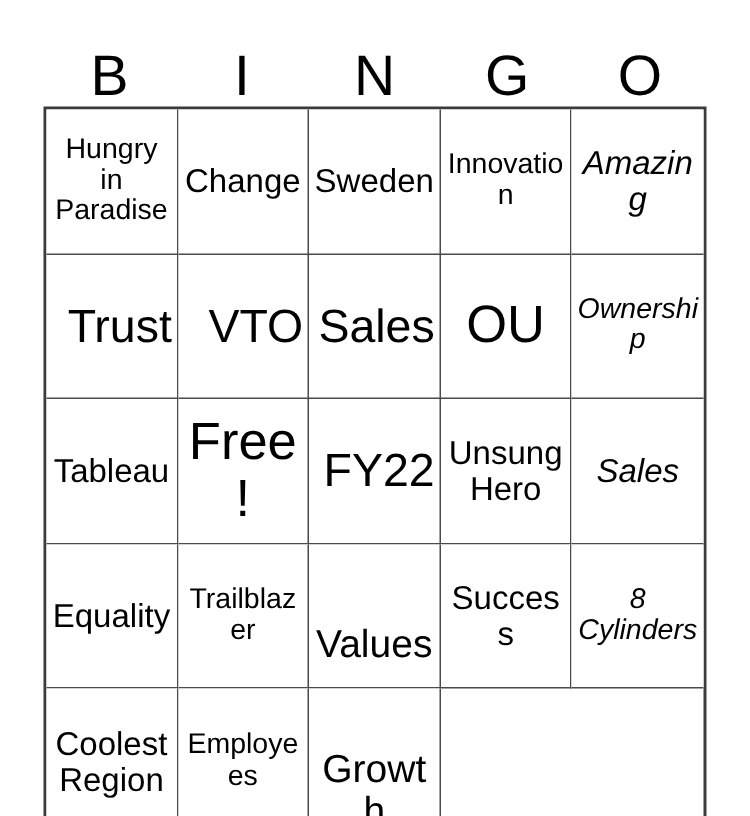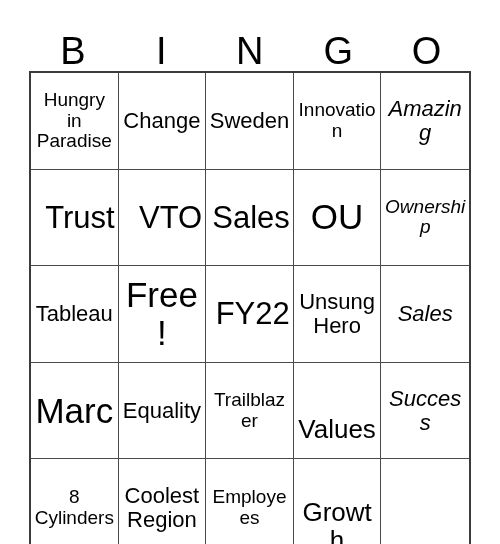--- a/index.html
+++ b/index.html
@@ -136,23 +136,20 @@
       <div class="cell">
         <span class="cell-text fs-xl">FY22</span>
       </div>
       <div class="cell">
         <span class="cell-text fs-md">Unsung<br>Hero</span>
       </div>
       <div class="cell">
         <span class="cell-text fs-md">Sales</span>
       </div>
       <div class="cell">
-        <span class="cell-text fs-xxl">Marc</span>
-      </div>
-      <div class="cell">
         <span class="cell-text fs-md">Equality</span>
       </div>
       <div class="cell">
         <span class="cell-text fs-xs">Trailblazer</span>
       </div>
       <div class="cell">
         <span class="cell-text fs-lg">Values</span>
       </div>
       <div class="cell">
         <span class="cell-text fs-md">Success</span>

